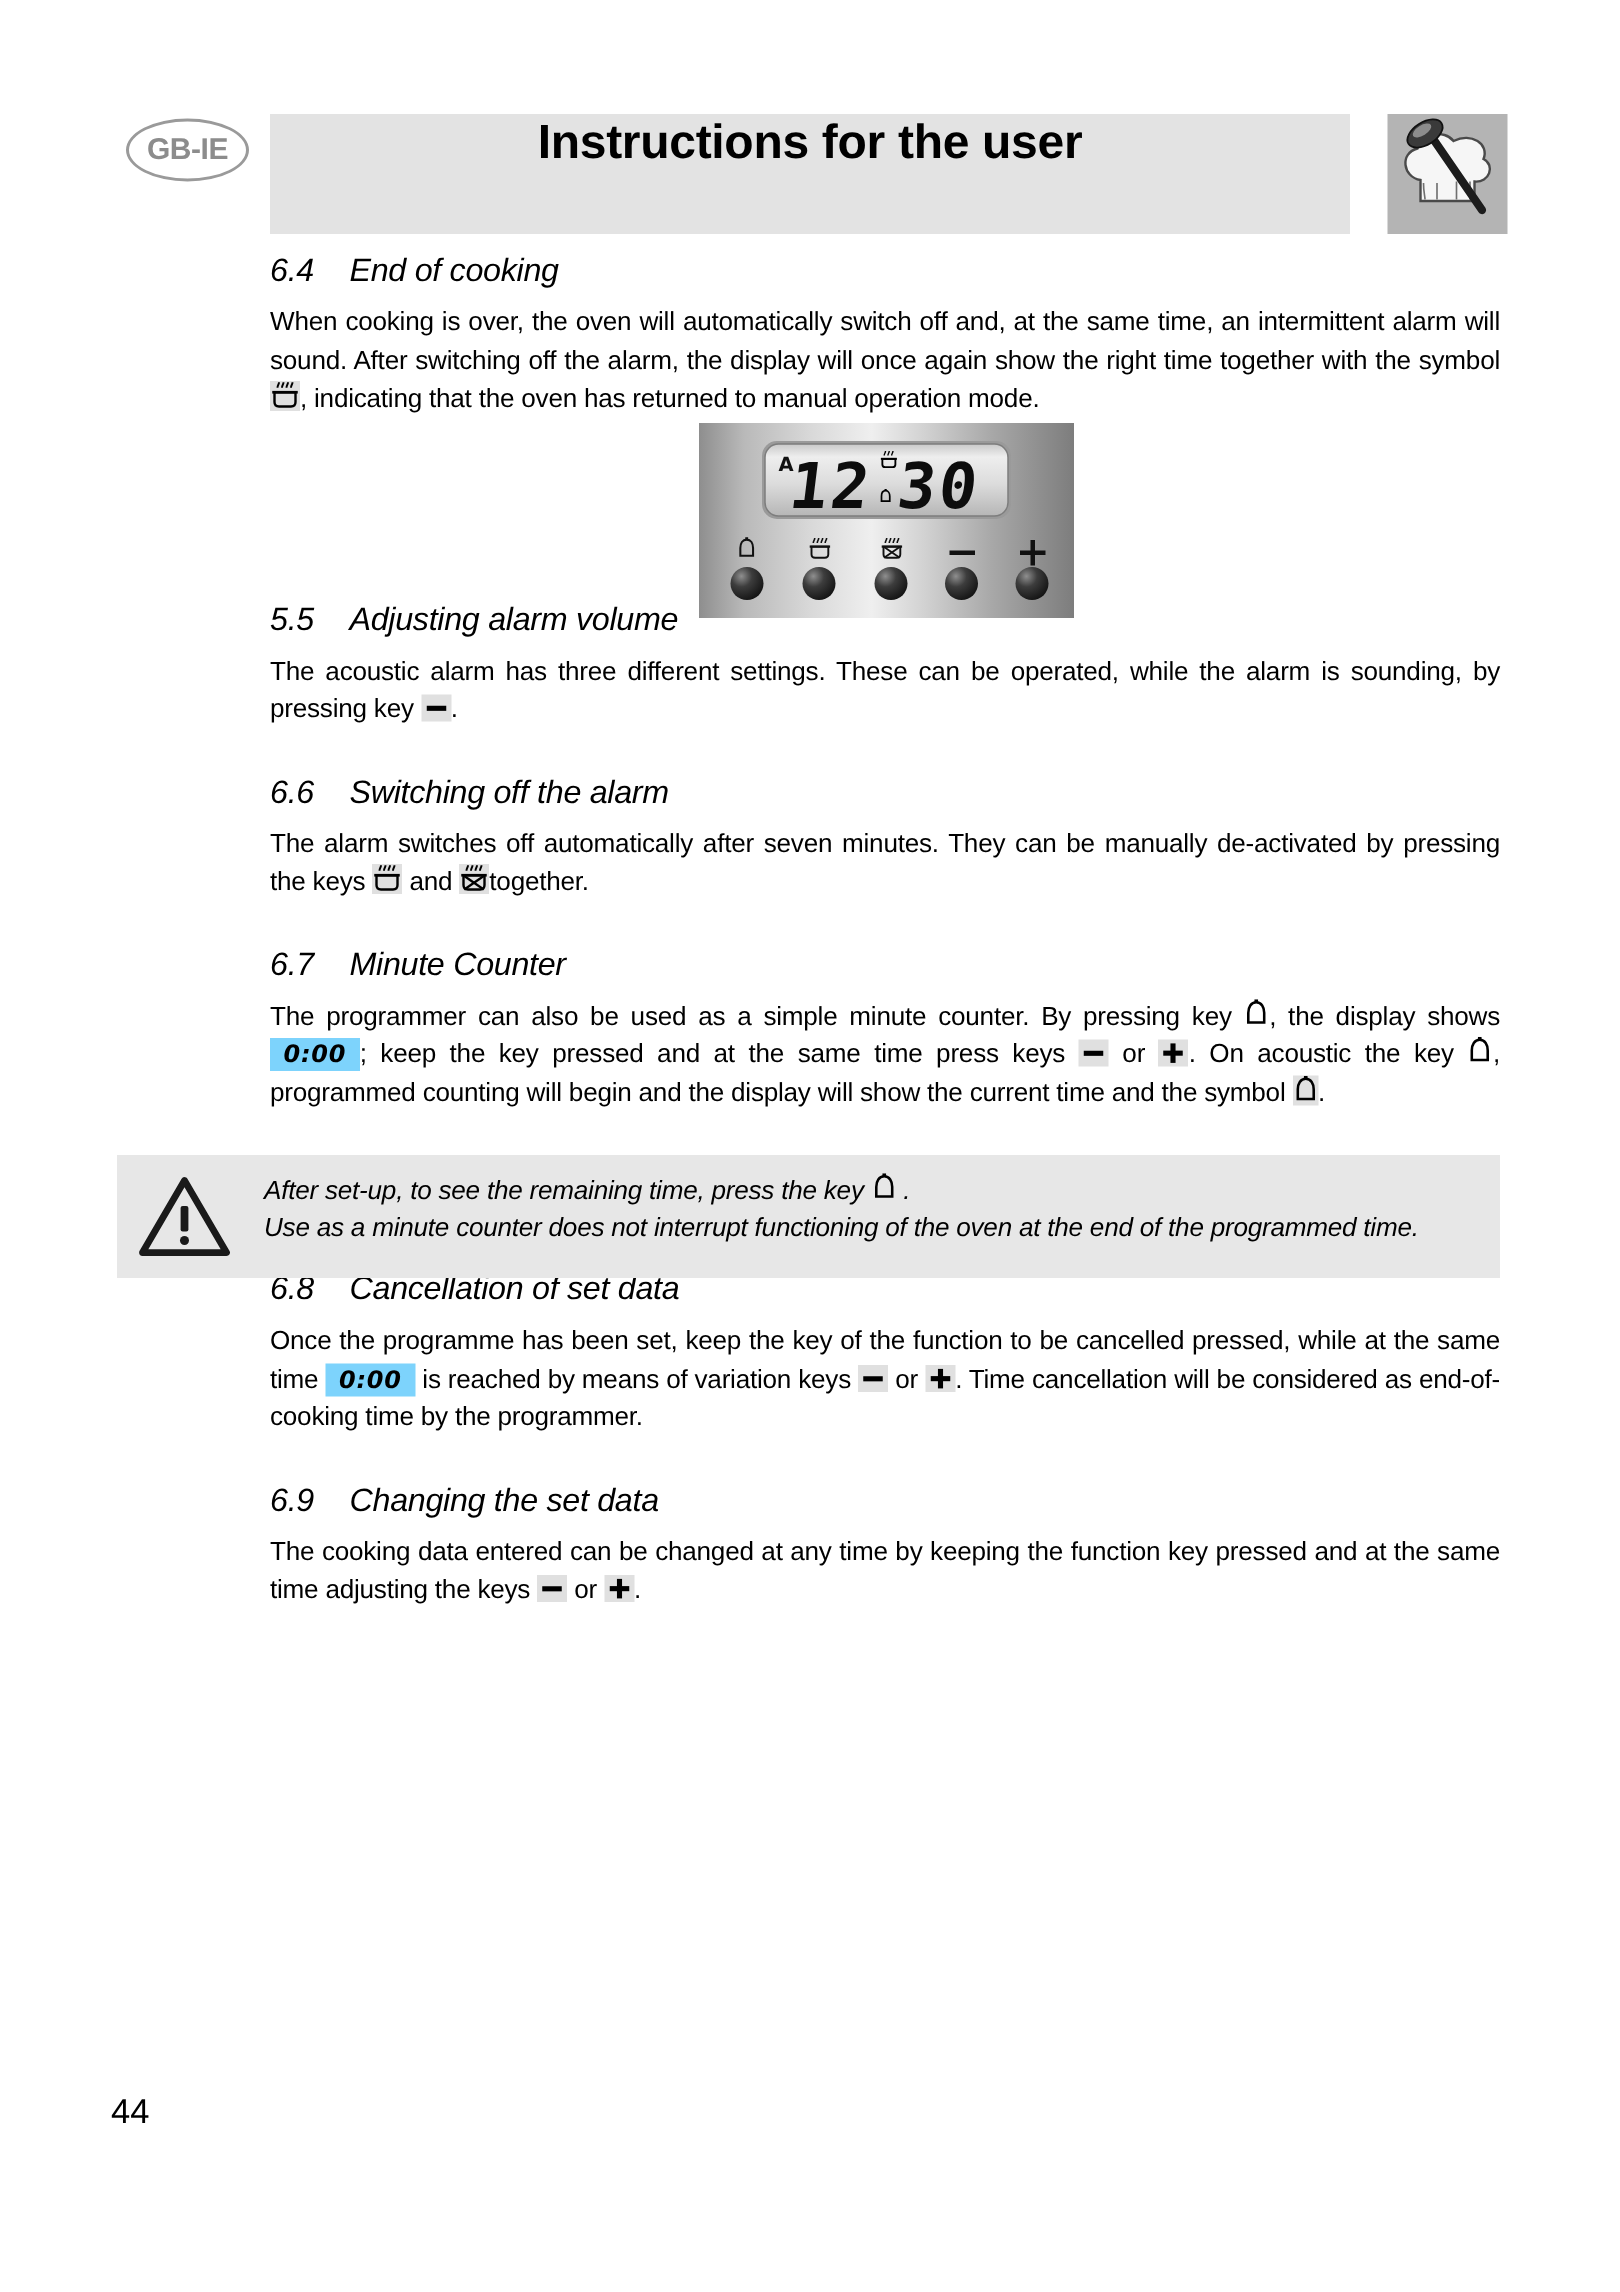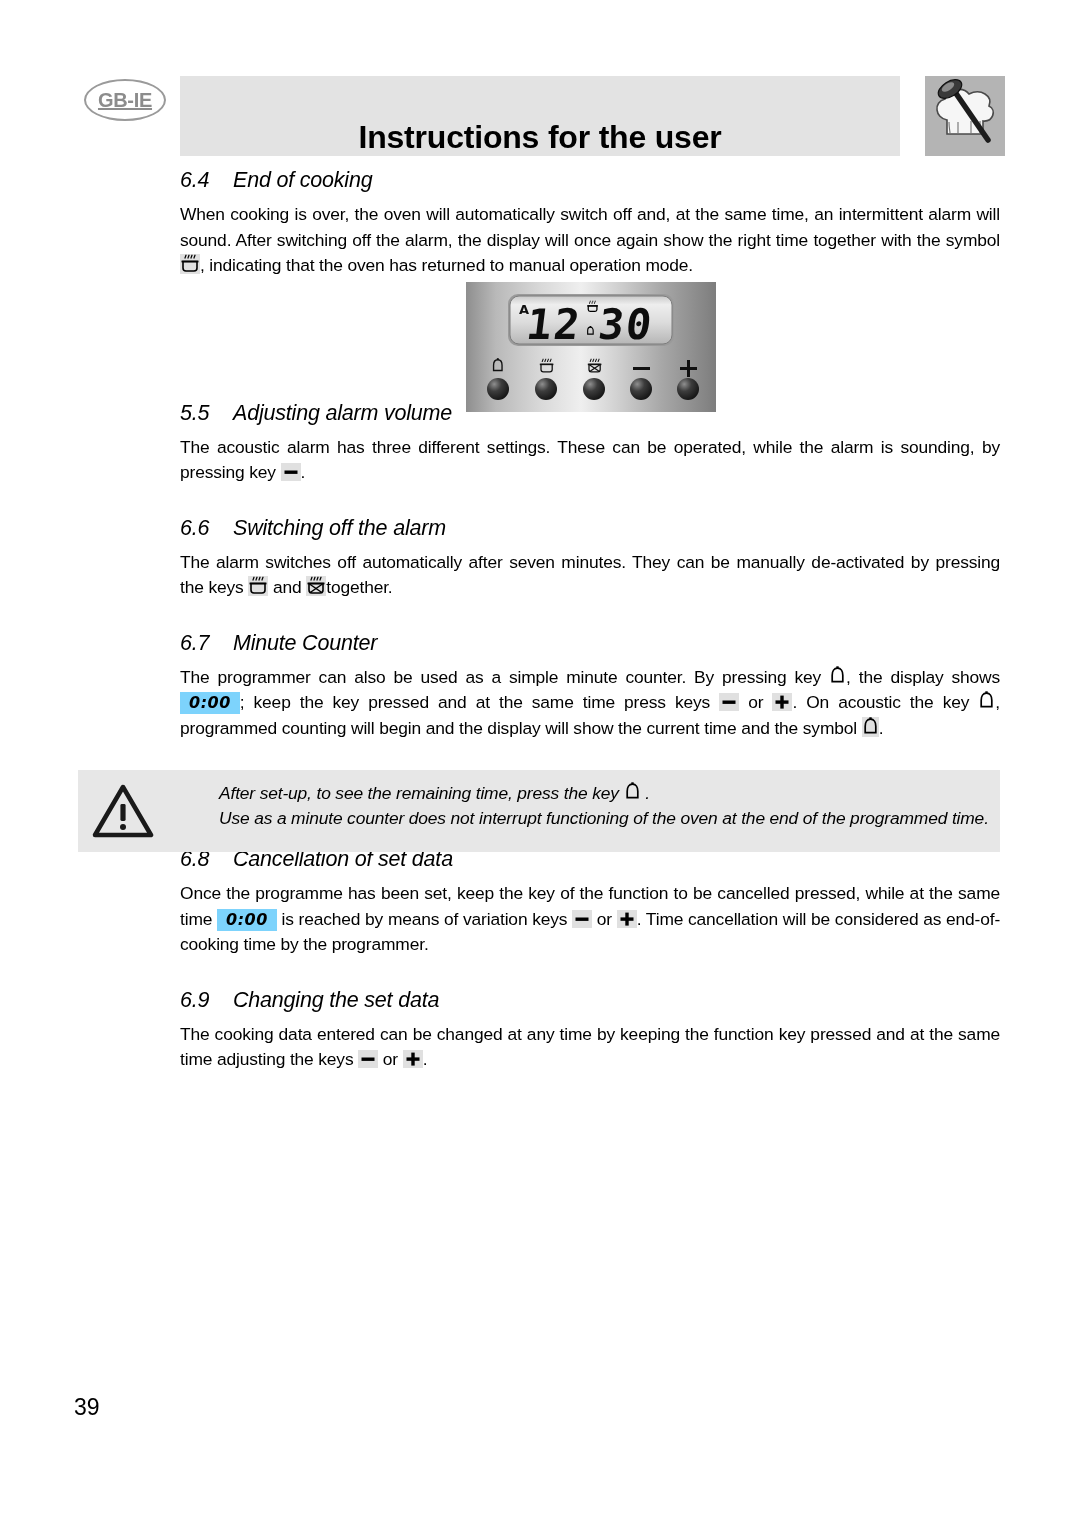--- a/index.html
+++ b/index.html
@@ -27,31 +27,30 @@
     align-items: center;
     justify-content: center;
     box-sizing: border-box;
   }
   .gb-badge-text {
     font-size: 20px;
     font-weight: bold;
     color: #8c8c8c;
     letter-spacing: -0.3px;
     line-height: 1;
-    text-decoration: underline;
   }
   .header-bar {
     position: absolute;
     left: 180px;
     top: 76px;
     width: 720px;
     height: 80px;
     background: #e3e3e3;
     display: flex;
-    align-items: flex-end;
+    align-items: flex-start;
     justify-content: center;
   }
   .header-title {
     font-size: 32px;
     font-weight: bold;
     color: #000;
     letter-spacing: -0.2px;
   }
   .chef-box {
     position: absolute;
@@ -135,21 +134,20 @@
   
   .note {
     position: absolute;
     left: 78px;
     top: 770px;
     width: 922px;
     height: 82px;
     background: #e7e7e7;
     display: flex;
     align-items: flex-start;
-    gap: 43px;
   }
   .note-icon {
     width: 90px;
     height: 82px;
     flex: 0 0 90px;
     display: flex;
     align-items: center;
     justify-content: center;
   }
   .note-body {
@@ -456,13 +454,13 @@
           <path d="M8.5 2.2 C12 2.2 13.8 5.5 13.8 9.2 L13.8 15.6 L3.2 15.6 L3.2 9.2 C3.2 5.5 5 2.2 8.5 2.2 Z" fill="none" stroke="#000" stroke-width="1.7"></path>
           <rect x="7.3" y="0.3" width="2.4" height="2.4" fill="#000"></rect>
         </svg>
       </span>
       <span>.</span>
     </div>
     <div class="note-line">Use as a minute counter does not interrupt functioning of the oven at the end of the programmed time.</div>
   </div>
 </div>
 
-<div class="page-num">39</div>
+<div class="page-num">44</div>
 
 </body></html>

